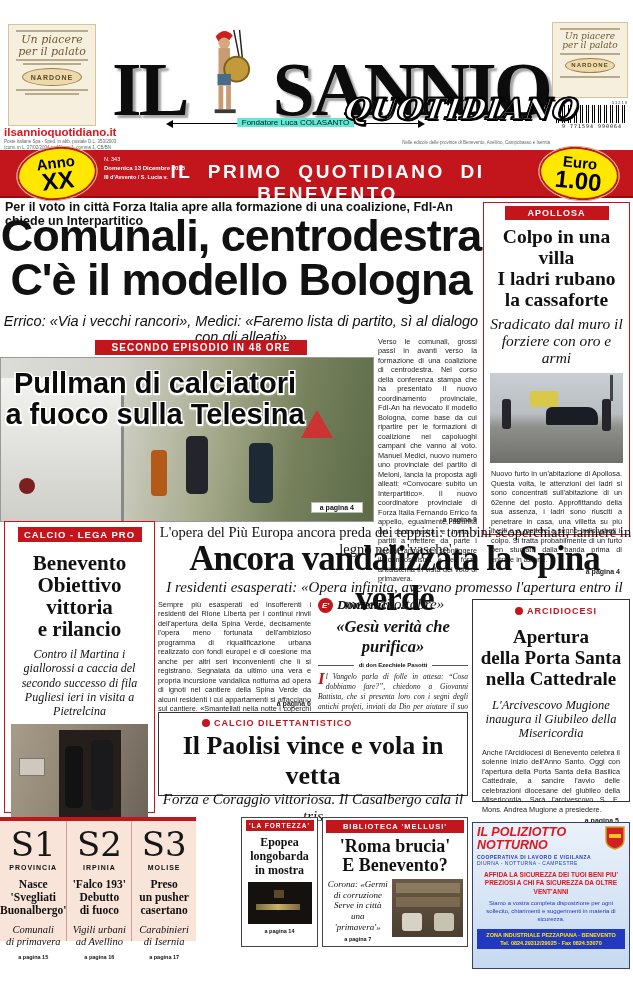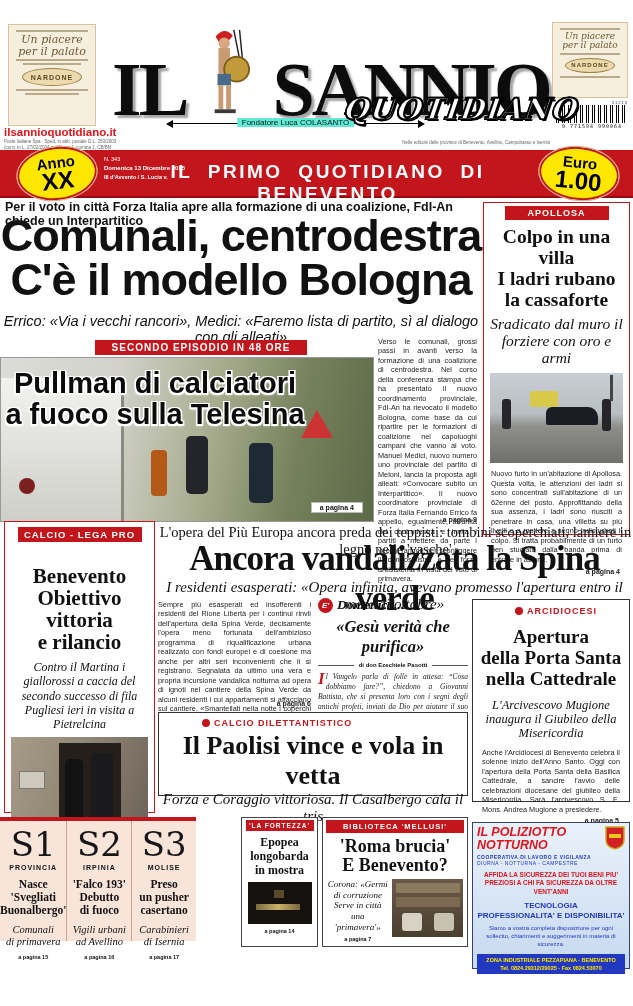--- a/index.html
+++ b/index.html
@@ -179,21 +179,21 @@
     <div class="body-sm just" style="margin:6px 7px 0;">Nuovo furto in un'abitazione di Apollosa. Questa volta, le attenzioni dei ladri si sono concentrati sull'abitazione di un 62enne del posto. Approfittando della sua assenza, i ladri sono riusciti a penetrare in casa, una villetta su più livelli e a mettere a segno indisturbati il colpo. Si tratta probabilmente di un furto ben studiato dalla banda prima di entrare in azione.</div>
     <div class="pgref" style="text-align:right;margin:4px 9px 0;">a pagina 4</div>
   </div>
 
   <div class="abs serif ctr" style="left:158px;top:524px;width:475px;font-size:14.5px;">L'opera del Più Europa ancora preda dei teppisti: tombini scoperchiati, lamiere in legno nelle 'vasche'</div>
   <div class="abs serif ctr" style="left:156px;top:539px;width:477px;font-size:35px;font-weight:bold;letter-spacing:-1px;">Ancora vandalizzata la Spina verde</div>
   <div class="abs serif ctr" style="left:156px;top:579px;width:477px;font-size:15px;font-style:italic;">I residenti esasperati: «Opera infinita, avevano promesso l'apertura entro il mese di ottobre»</div>
 
   <div class="abs box" style="left:4px;top:521px;width:151px;height:292px;border:1.5px solid #c3161c;">
     <div class="box-label" style="width:124px;margin:5px auto 0;font-size:9.5px;padding:2px 0;">CALCIO - LEGA PRO</div>
-    <div class="serif ctr pl" style="font-weight:bold;font-size:21px;line-height:1.05;margin-top:23px;">Benevento
+    <div class="serif ctr pl" style="font-weight:bold;font-size:21px;line-height:1.05;margin-top:10px;">Benevento
 Obiettivo vittoria
 e rilancio</div>
     <div class="serif ctr" style="font-style:italic;font-size:12px;line-height:1.18;margin:7px 4px 0;">Contro il Martina i giallorossi a caccia del secondo successo di fila Pugliesi ieri in visita a Pietrelcina</div>
     <div class="photo" style="width:137px;height:100px;margin:6px auto 0;background:linear-gradient(110deg,#a79b89 0%,#948877 40%,#6b6258 100%);">
       <div class="abs" style="left:48px;top:6px;width:62px;height:94px;background:#241f1a;"></div>
       <div class="abs" style="left:54px;top:22px;width:18px;height:62px;background:#121212;border-radius:5px;"></div>
       <div class="abs" style="left:80px;top:16px;width:22px;height:70px;background:#1a1a1c;border-radius:5px;"></div>
       <div class="abs" style="left:8px;top:34px;width:24px;height:16px;background:#cfc9bd;border:1px solid #777;"></div>
     </div>
     <div class="pgref" style="text-align:right;margin:6px 9px 0;">alle pagine 18 e 19</div>
@@ -314,22 +314,20 @@
       <span>
         <svg width="20" height="24" viewBox="0 0 20 24">
             <path d="M1 1 H19 V14 Q19 21 10 23 Q1 21 1 14 Z" fill="#d21f24" stroke="#caa520" stroke-width="1.5"></path>
             <rect x="4" y="8" width="12" height="4" fill="#f3c520"></rect>
           </svg>
       </span>
     </div>
     <div class="blue" style="font-weight:bold;font-size:5px;letter-spacing:0.5px;">COOPERATIVA DI LAVORO E VIGILANZA</div>
     <div class="blue" style="font-size:5px;letter-spacing:0.5px;">DIURNA - NOTTURNA - CAMPESTRE</div>
     <div class="ctr" style="color:#e0151c;font-weight:bold;font-size:6.5px;line-height:1.3;margin-top:5px;">AFFIDA LA SICUREZZA DEI TUOI BENI PIU' PREZIOSI A CHI FA SICUREZZA DA OLTRE VENT'ANNI</div>
-    <div class="blue ctr pl" style="font-weight:bold;font-size:8px;line-height:1.25;margin-top:5px;">TECNOLOGIA
-PROFESSIONALITA' E DISPONIBILITA'</div>
     <div class="blue ctr" style="font-size:6px;line-height:1.3;margin:4px 6px 0;">Siamo a vostra completa disposizione per ogni sollecito, chiarimenti e suggerimenti in materia di sicurezza.</div>
     <div class="ctr" style="background:#2238c0;color:#ffe700;font-weight:bold;font-size:5.5px;line-height:1.5;margin-top:5px;padding:2px 1px;">
       <div>ZONA INDUSTRIALE PEZZAPIANA - BENEVENTO</div>
       <div>Tel. 0824.29312/29025 - Fax 0824.53070</div>
     </div>
   </div>
 
 </div>
 
 </body></html>

